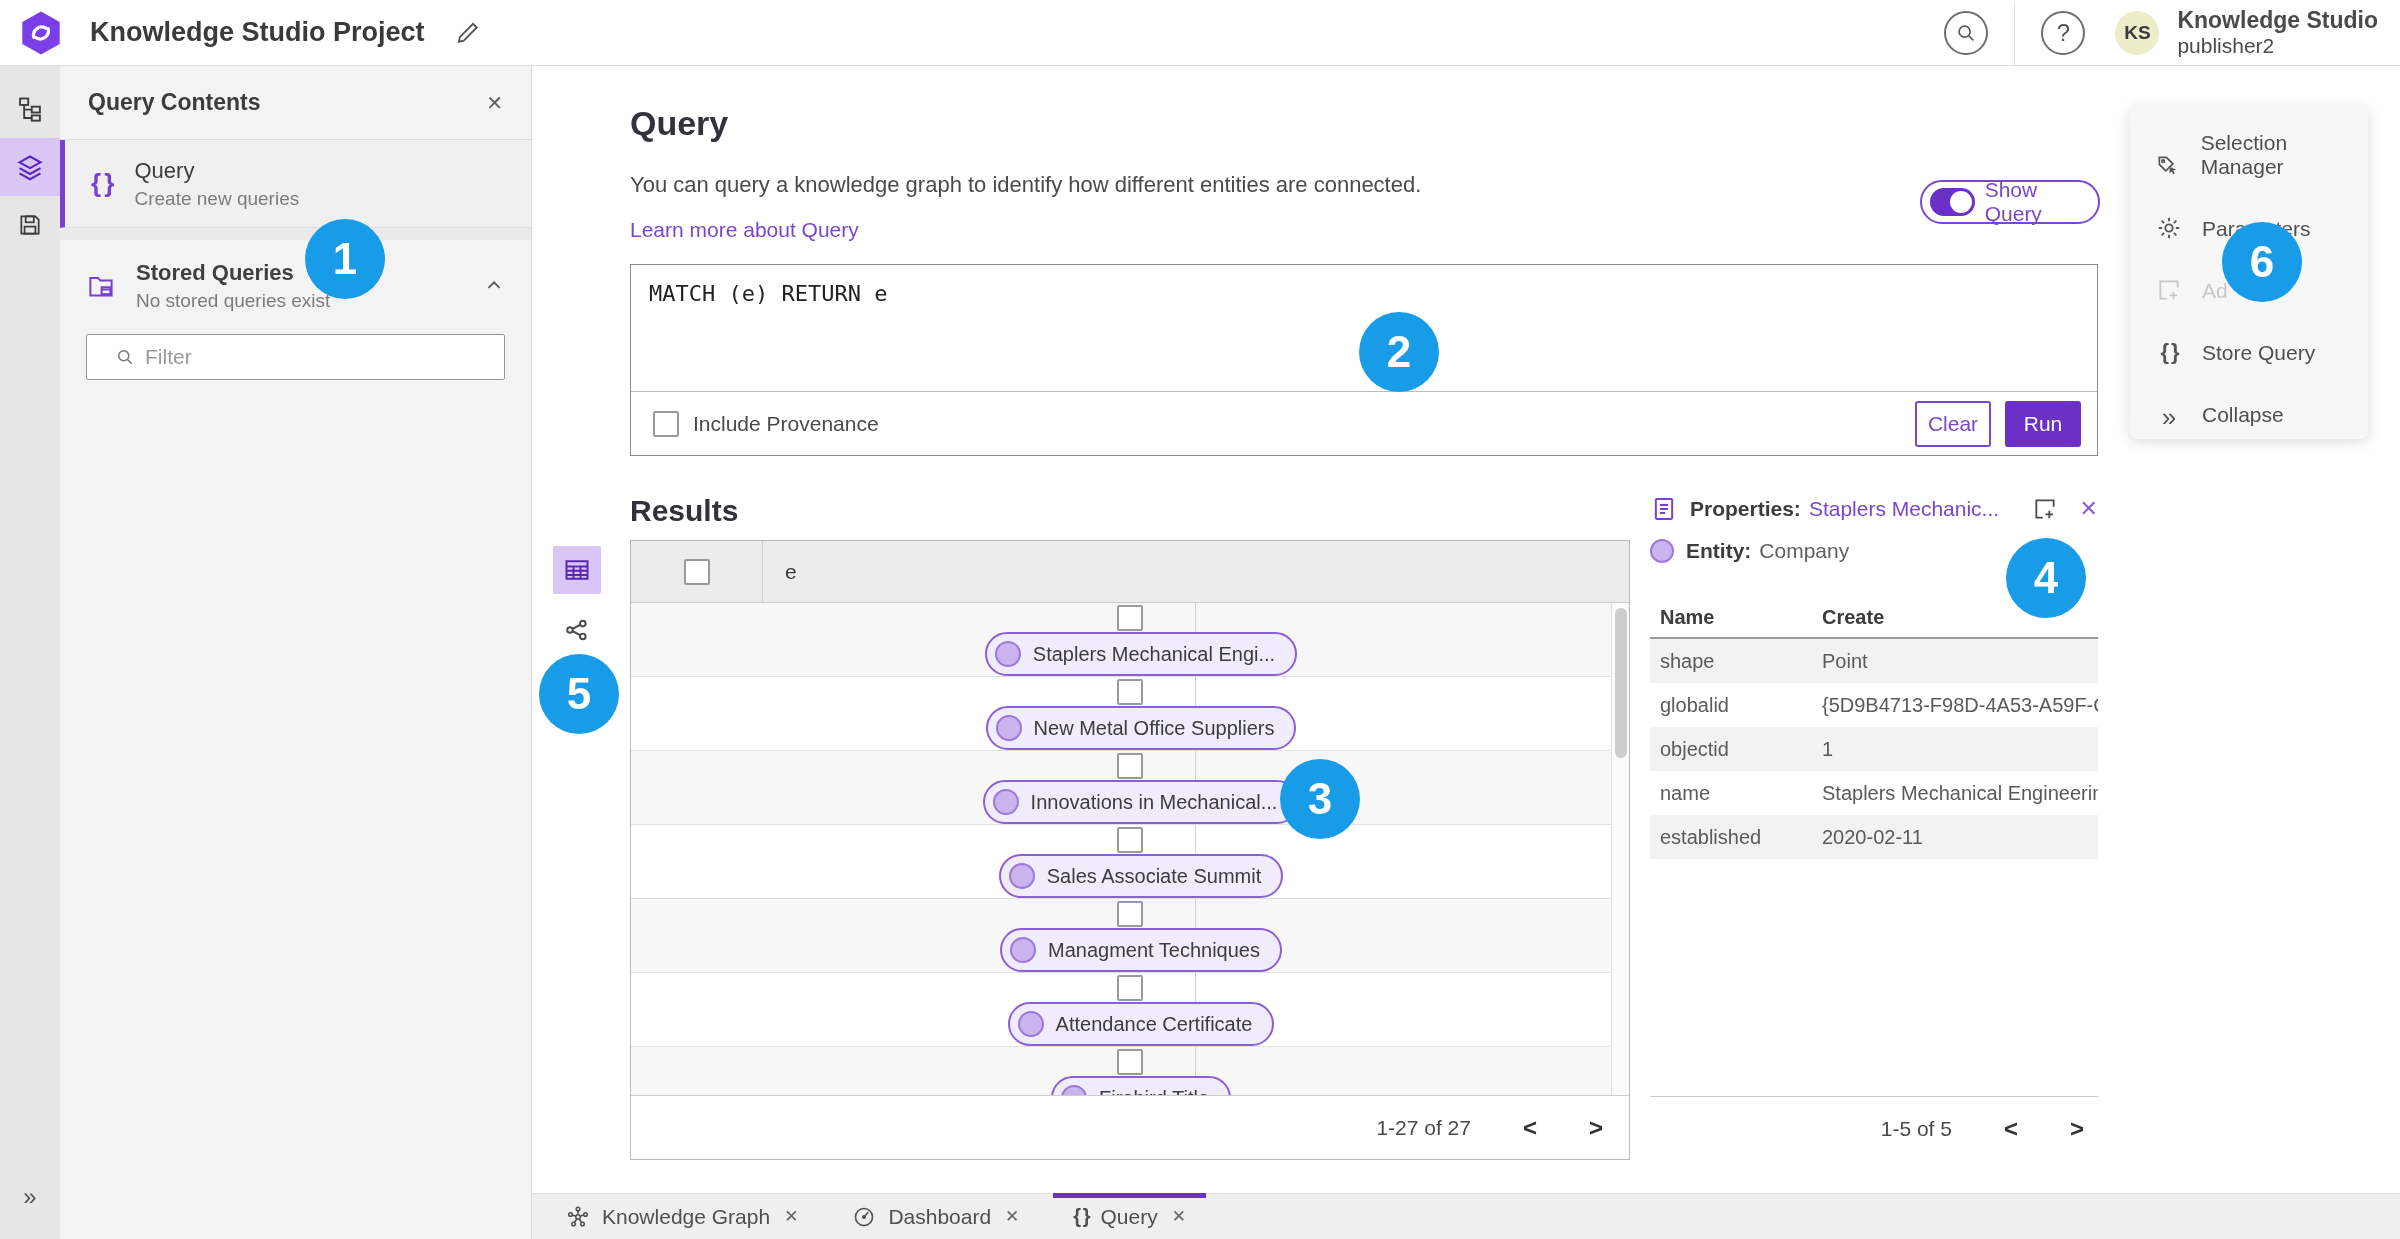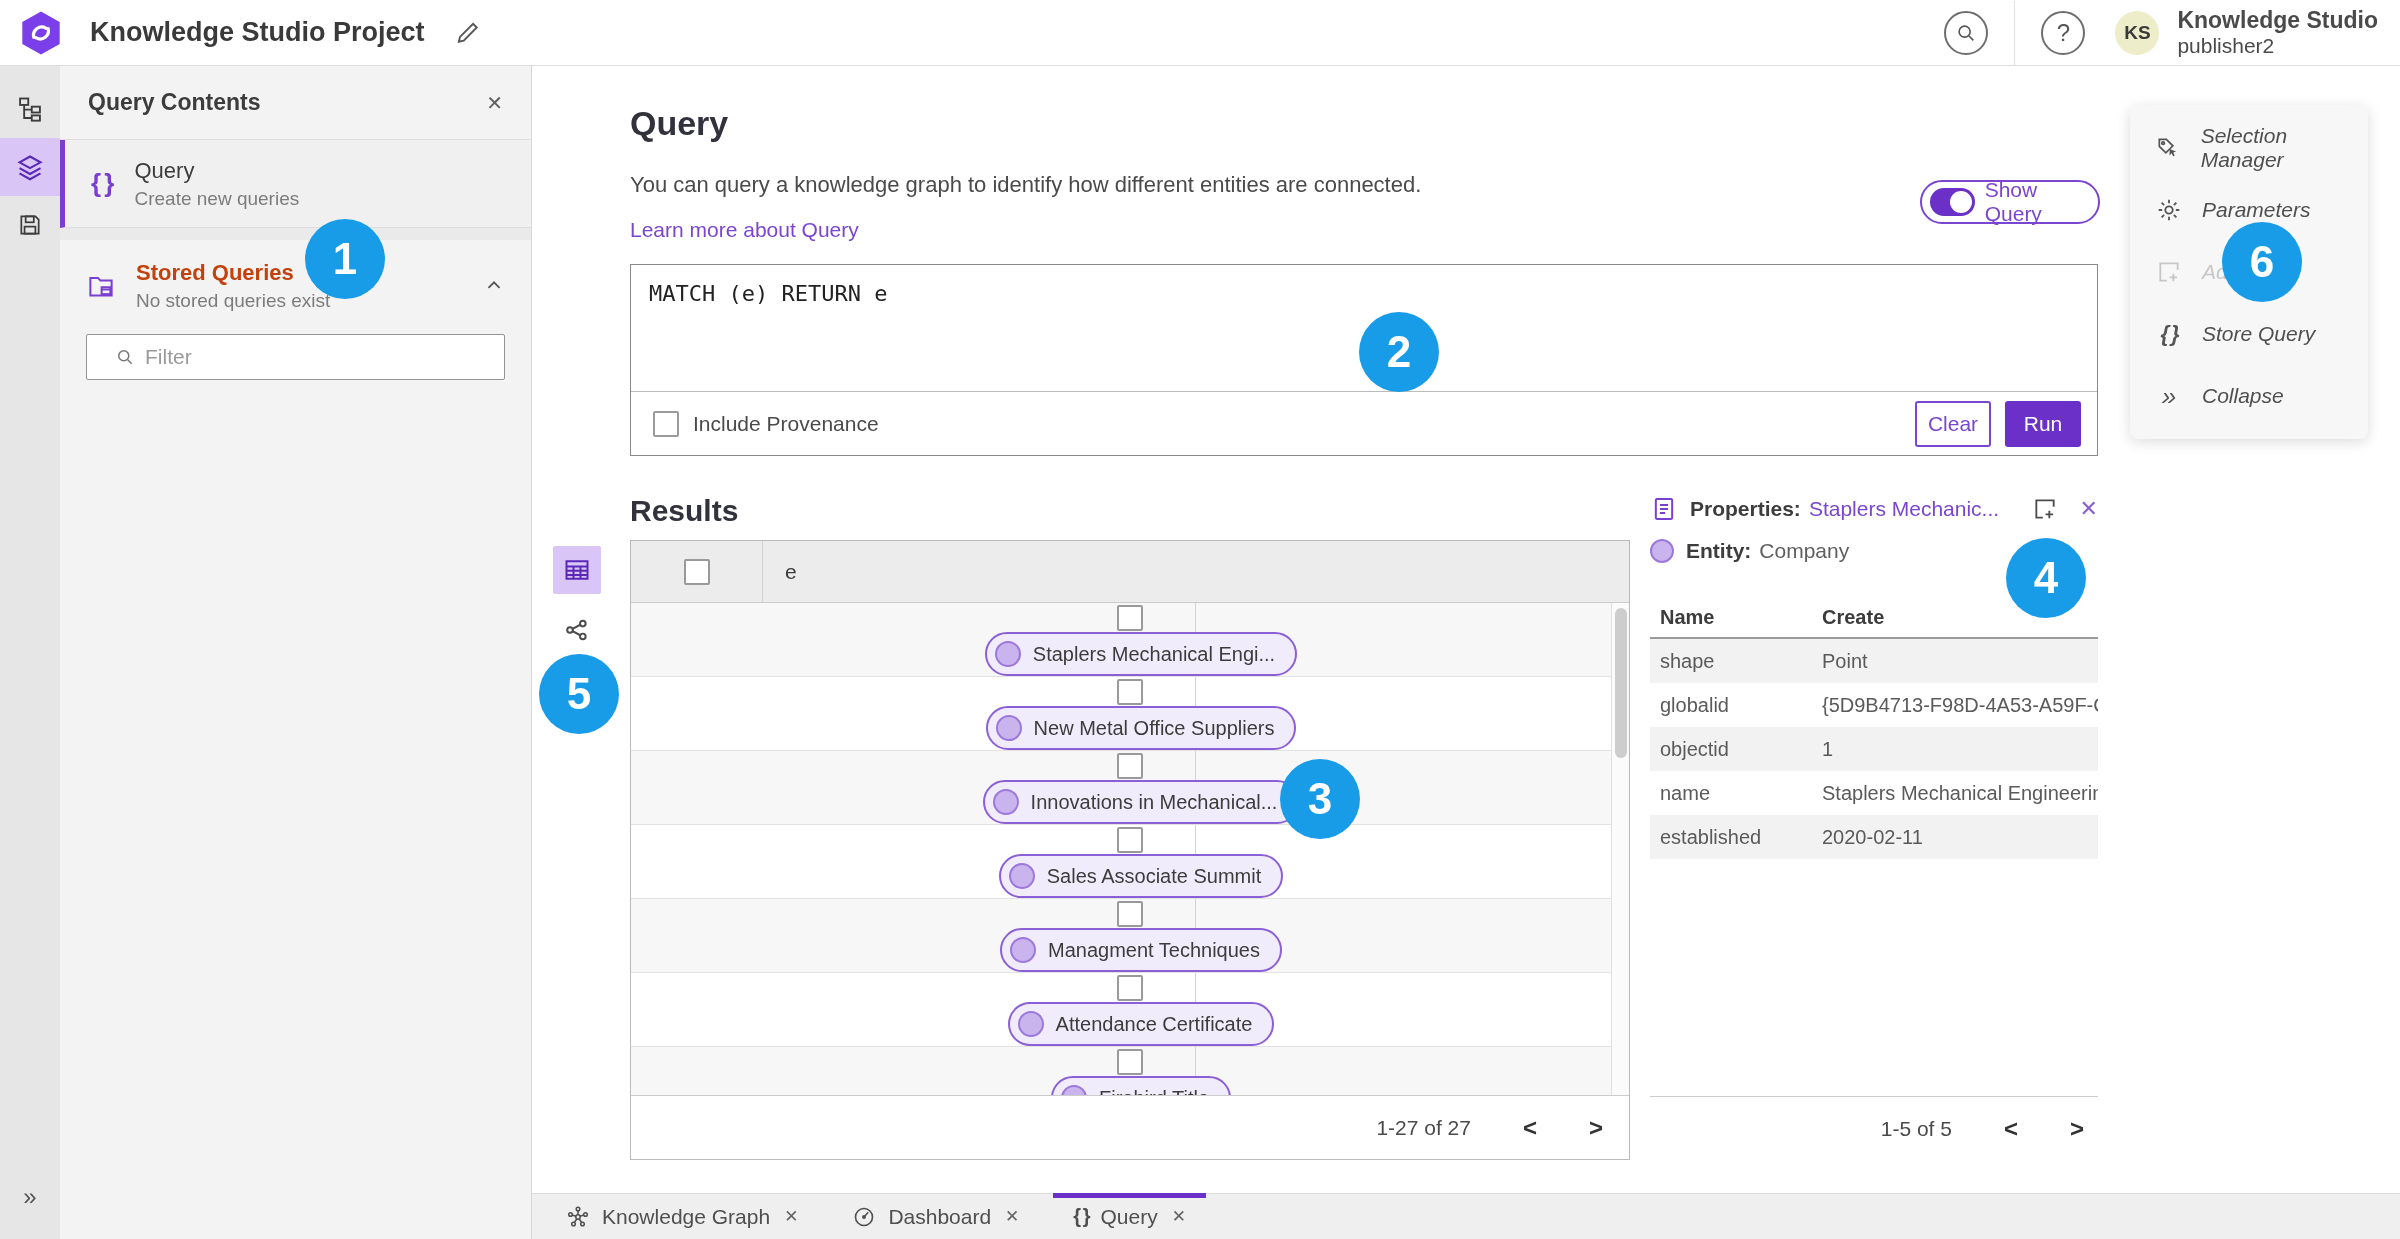--- a/index.html
+++ b/index.html
@@ -35,21 +35,21 @@
   .panel-header { height:74px; display:flex; align-items:center; padding:0 28px; border-bottom:1px solid #ddd; }
   .panel-title { font-size:23px; font-weight:700; color:#3c3c3c; flex:1; }
   .panel-close { font-size:20px; color:#5f5f5f; }
   .panel-item { display:flex; align-items:center; padding:0 26px; height:88px; background:#f0f0f0; border-bottom:1px solid #ddd; border-left:5px solid #7a3fd0; }
   .panel-item .txt { margin-left:22px; }
   .item-title { font-size:22px; color:#3c3c3c; }
   .item-sub { font-size:19px; color:#7c7c7c; margin-top:4px; }
   .panel-gap { height:12px; background:#eaeaea; }
   .stored-row { display:flex; align-items:center; padding:0 26px; height:92px; }
   .stored-row .txt { margin-left:20px; flex:1; }
-  .stored-title { font-size:22px; font-weight:700; color:#c2410c; }
+  .stored-title { font-size:22px; font-weight:700; color:#404040; }
   .filter-box { margin:2px 26px 0 26px; height:46px; background:#fff; border:1px solid #949494; border-radius:2px; display:flex; align-items:center; padding:0 28px; }
   .filter-box input { border:none; outline:none; font-size:21px; flex:1; margin-left:10px; color:#444; background:transparent; font-family:"Liberation Sans",sans-serif; }
   .filter-box input::placeholder { color:#9a9a9a; }
   .braces { color:#7a3fd0; font-size:26px; font-weight:700; letter-spacing:-2px; }
 
   
   .main { flex:1; position:relative; background:#fff; min-width:0; }
 
   .q-heading { position:absolute; left:98px; top:38px; font-size:34px; font-weight:700; color:#32323c; }
   .q-desc { position:absolute; left:98px; top:106px; font-size:22px; color:#4a4a4a; }
@@ -108,21 +108,21 @@
   .pt-name-col { width:172px; padding-left:10px; font-size:20px; }
   .pt-value-col { flex:1; font-size:20px; }
   .pt-head .pt-name-col, .pt-head .pt-value-col { font-weight:700; color:#3c3c3c; }
   .pt-row { display:flex; height:44px; align-items:center; }
   .pt-row:nth-child(even) { background:#f2f2f2; }
   .pt-row .pt-name-col, .pt-row .pt-value-col { color:#5a5a5a; white-space:nowrap; overflow:hidden; }
   .props-footer { position:absolute; left:0; right:0; bottom:0; height:64px; border-top:1px solid #ccc; display:flex; align-items:center; justify-content:flex-end; padding-right:14px; }
 
   
   .tools { position:absolute; left:1598px; top:39px; width:238px; background:#f7f7f7; border-radius:8px; box-shadow:0 3px 14px rgba(0,0,0,.14); padding:12px 0; }
-  .tool-item { height:62px; display:flex; align-items:center; padding-left:24px; color:#4f4f4f;font-style:italic; }
+  .tool-item { height:62px; display:flex; align-items:flex-end; padding-left:24px; color:#4f4f4f; }
   .tool-item .t-icon { width:30px; display:flex; justify-content:center; color:#555; }
   .tool-item .t-label { font-size:21px; margin-left:18px; }
   .tool-item.disabled, .tool-item.disabled .t-icon { color:#c7c7c7; }
   .tool-braces { color:#4f4f4f; font-size:22px; font-weight:700; letter-spacing:-2px; }
   .tool-collapse { font-size:26px; color:#555; line-height:20px; }
 
   
   .tabbar { position:absolute; left:0; right:0; bottom:0; height:46px; background:#efefef; border-top:1px solid #dcdcdc; display:flex; align-items:stretch; padding-left:14px; }
   .tab { position:relative; display:flex; align-items:center; padding:0 20px; margin-right:14px; color:#4f4f4f; }
   .tab .t-label { font-size:21px; margin:0 14px 0 12px; }

